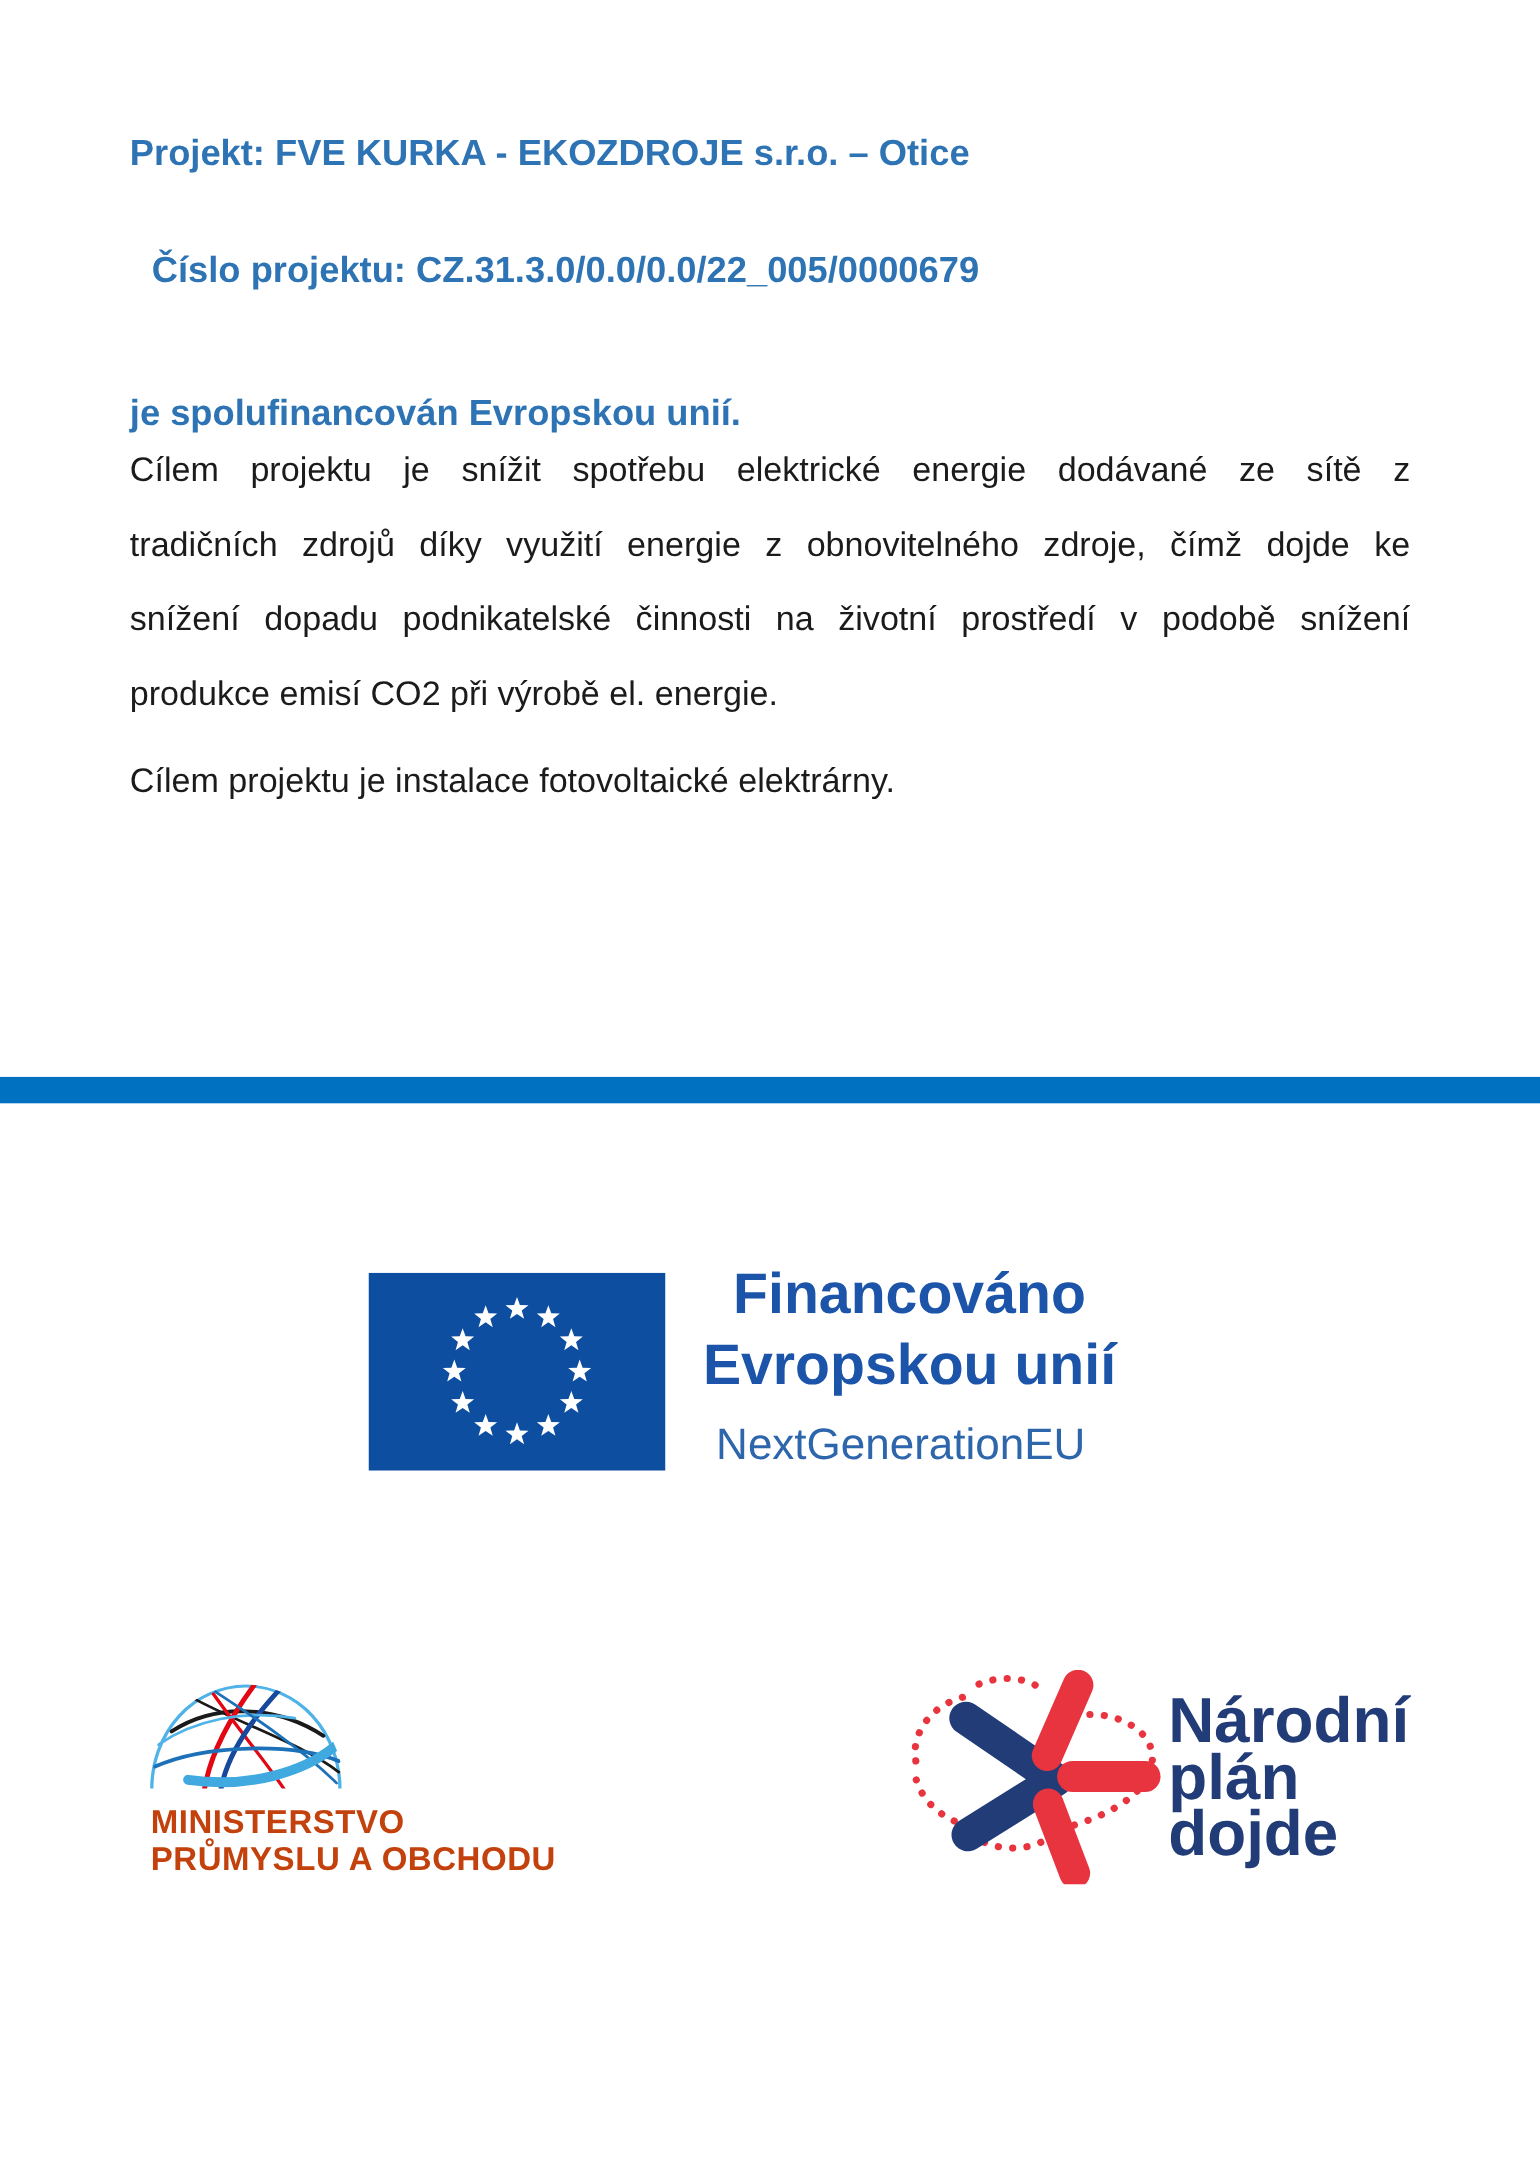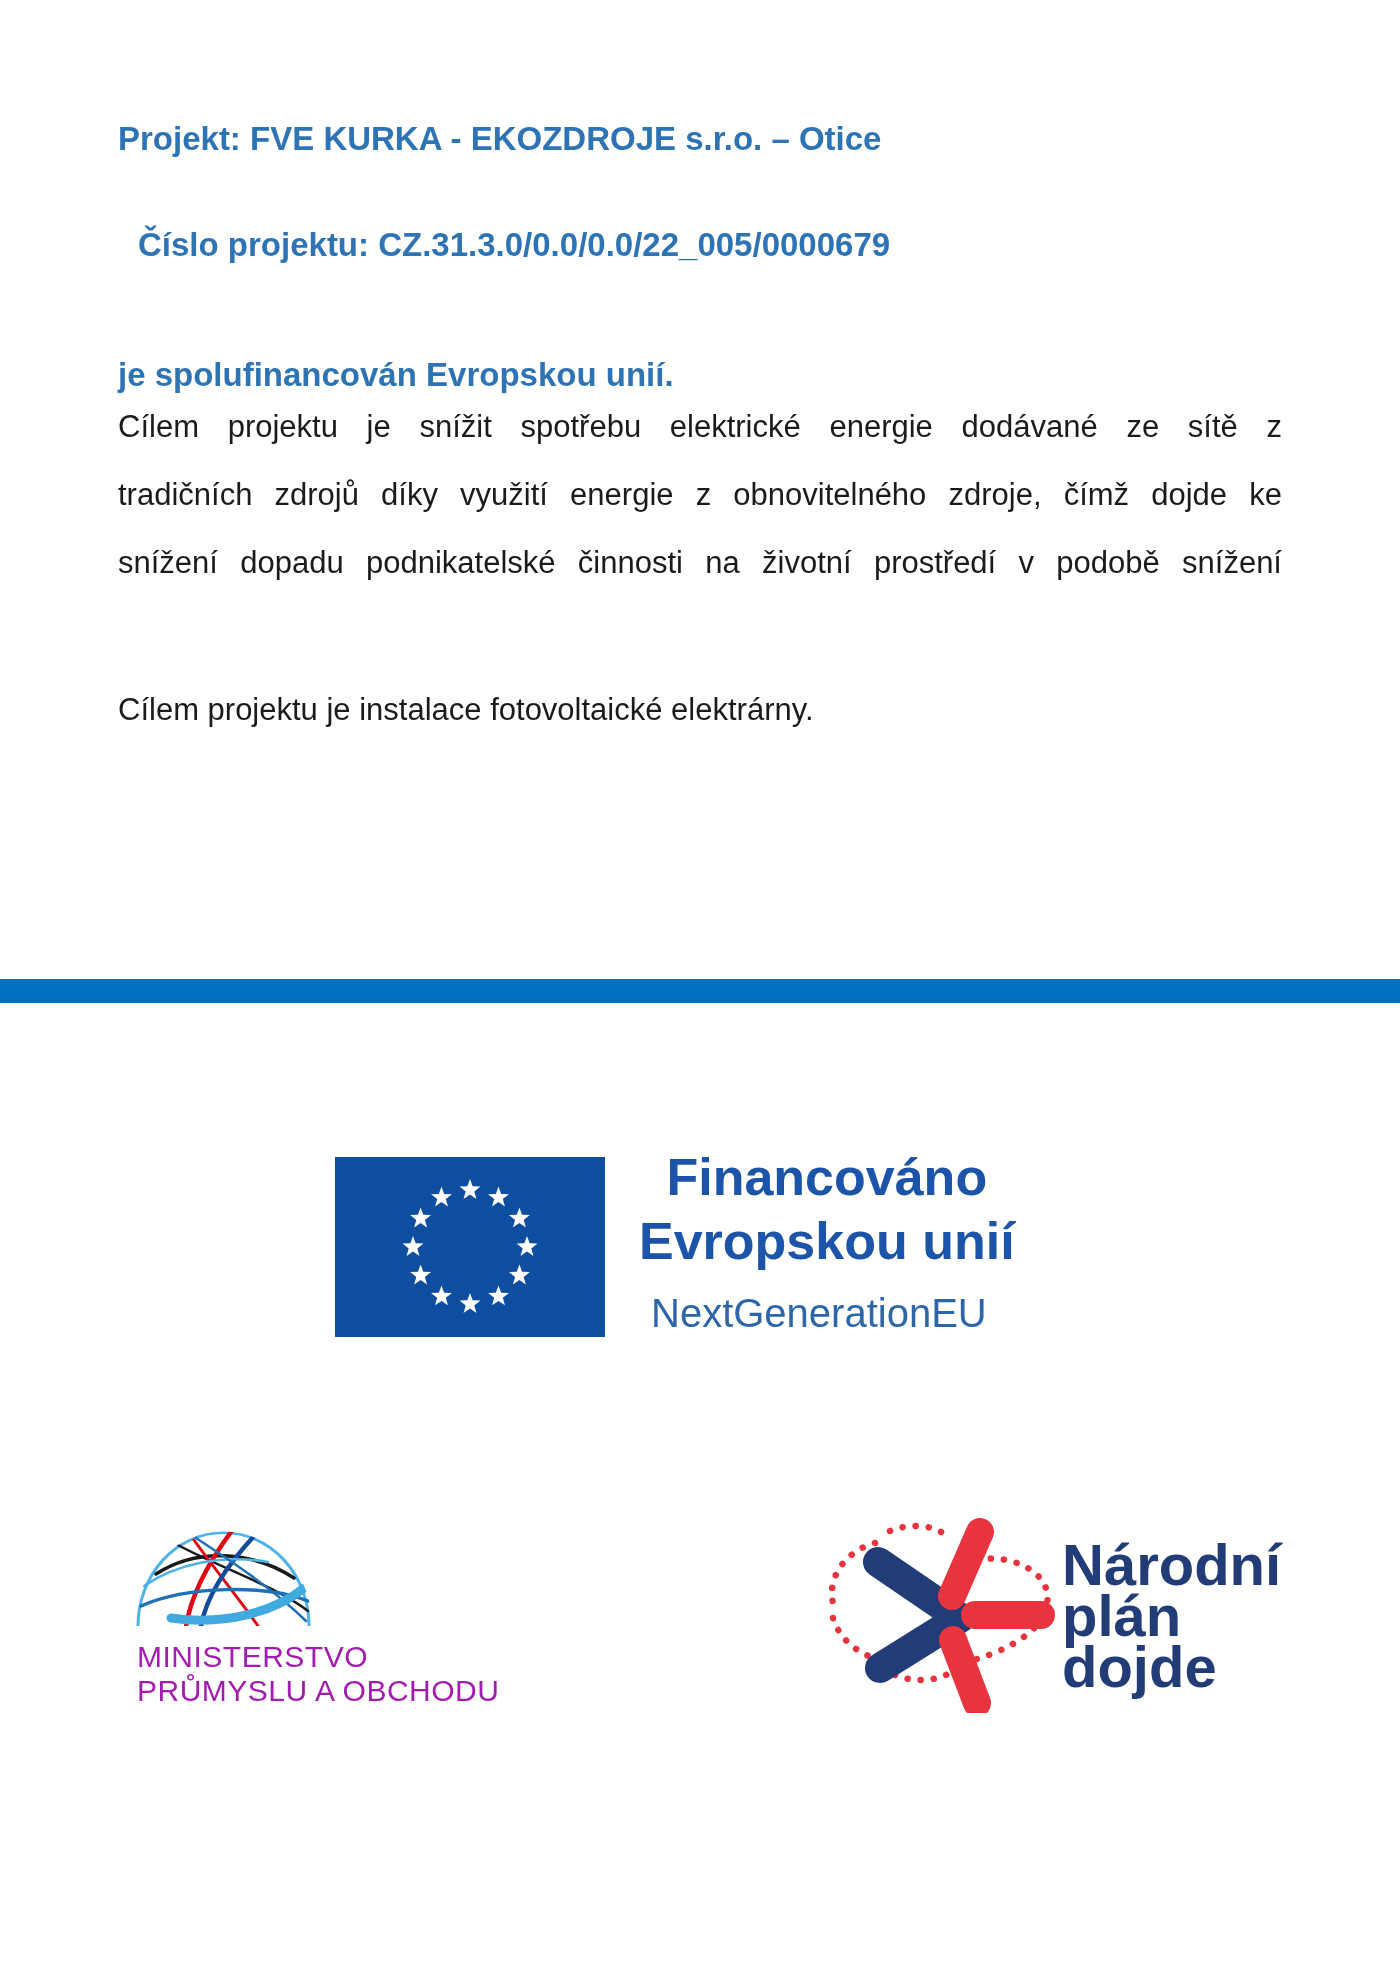--- a/index.html
+++ b/index.html
@@ -46,22 +46,22 @@
   .eu-text-light {
     position:absolute; left:639px; top:1289px;
     font-size:40px; font-weight:normal; line-height:48px;
     color:#2E66AC; white-space:nowrap;margin-left:12px;
   }
 
   
   .mpo-globe { position:absolute; left:136px; top:1526px; width:175px; height:100px; }
   .mpo-text {
     position:absolute; left:137px; top:1640px;
-    font-size:30px; font-weight:normal; line-height:34px;
-    color:#a21caf; letter-spacing:0.5px; white-space:nowrap;
+    font-size:30px; font-weight:bold; line-height:34px;
+    color:#c2410c; letter-spacing:0.5px; white-space:nowrap;
   }
 
   
   .npo-icon { position:absolute; left:805px; top:1518px; width:260px; height:195px; }
   .npo-text {
     position:absolute; left:1062px; top:1539px;
     font-size:58px; font-weight:bold; line-height:51px;
     color:#223C78; white-space:nowrap;
   }
 </style>
@@ -71,20 +71,21 @@
 <div class="page">
 
   <div class="h-blue h1">Projekt: FVE KURKA - EKOZDROJE s.r.o. – Otice</div>
   <div class="h-blue h2">Číslo projektu: CZ.31.3.0/0.0/0.0/22_005/0000679</div>
   <div class="h-blue h3">je spolufinancován Evropskou unií.</div>
 
   <div class="para para1">
     <div class="p-line">Cílem projektu je snížit spotřebu elektrické energie dodávané ze sítě z</div>
     <div class="p-line">tradičních zdrojů díky využití energie z obnovitelného zdroje, čímž dojde ke</div>
     <div class="p-line">snížení dopadu podnikatelské činnosti na životní prostředí v podobě snížení</div>
+    <div class="p-line last">produkce emisí CO2 při výrobě el. energie.</div>
   </div>
 
   <div class="para para2">Cílem projektu je instalace fotovoltaické elektrárny.</div>
 
   <div class="divider"></div>
 
   <svg class="eu-flag" viewBox="0 0 270 180" xmlns="http://www.w3.org/2000/svg">
     <defs>
       <polygon id="star" fill="#ffffff" points="0,-11 2.64,-3.64 10.46,-3.4 4.28,1.39 6.47,8.9 0,4.5 -6.47,8.9 -4.28,1.39 -10.46,-3.4 -2.64,-3.64"></polygon>
     </defs>

